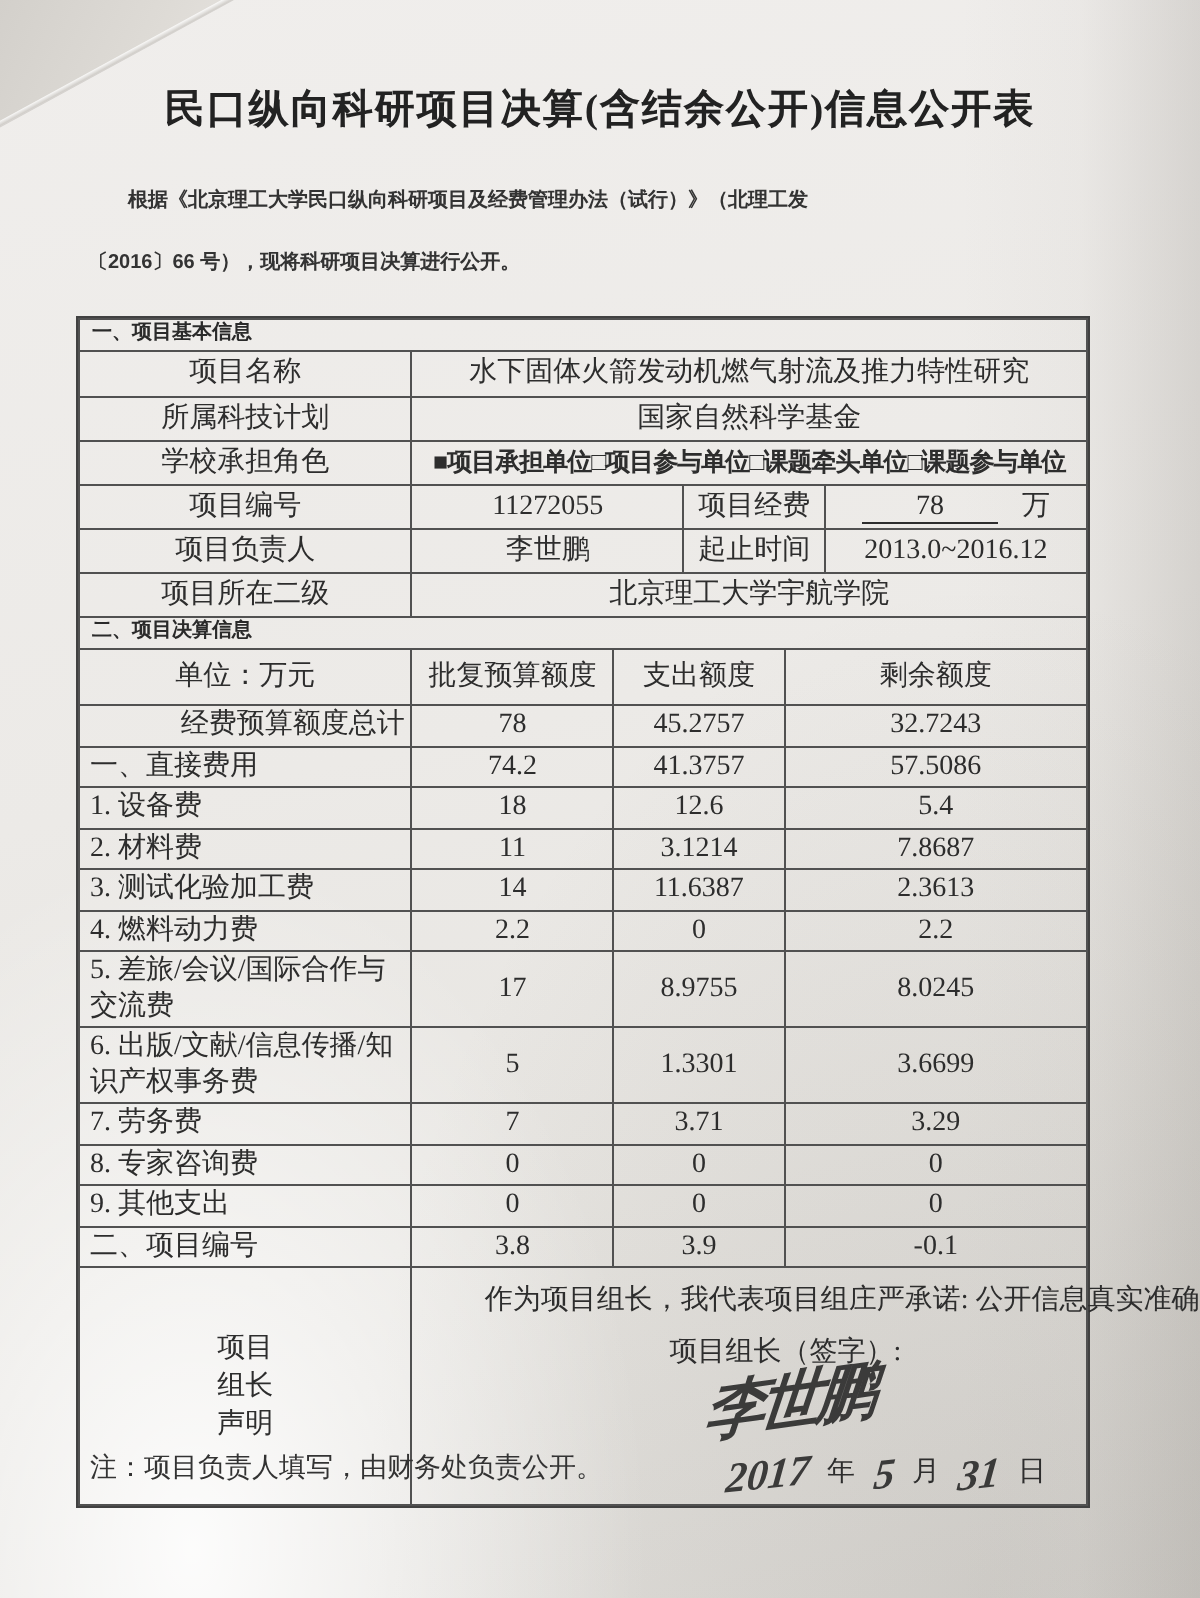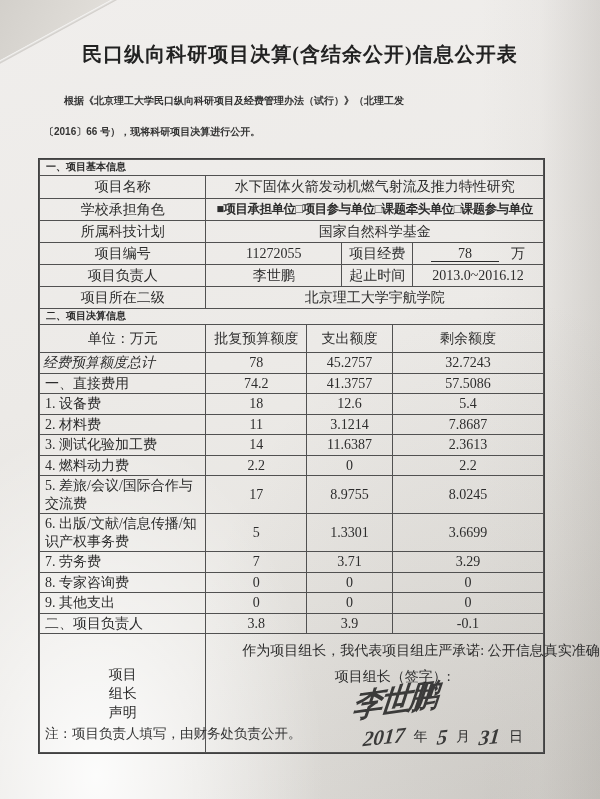--- a/index.html
+++ b/index.html
@@ -54,21 +54,21 @@
   }
   .t1 td { height:22px; }
   .t1 tr.rname td { height:23px;margin-left:24px; }
   .role-val { font-size:12.5px; letter-spacing:-0.5px; font-weight:600; }
   .uline { display:inline-block; min-width:68px; border-bottom:1px solid #2d2d2d; line-height:15px; }
   .unit { margin-left:12px; }
 
   .t2 tr.hdr td { height:28px; }
   .t2 tr.dr td { height:20px; }
   .t2 td.lab { text-align:left; padding-left:5px; }
-  .t2 td.lab-c { text-align:left;font-style:italic; }
+  .t2 td.lab-c { text-align:right; }
 
   tr.sigrow td { height:80px; }
   td.side { font-size:14px; }
   td.side div { line-height:19px; }
   td.sigcell { text-align:left; padding:8px 8px 2px 0; vertical-align:top; }
   .statement { padding-left:36px; font-size:14px; white-space:nowrap; }
   .signline { display:flex; align-items:center; margin-top:8px; padding-left:44px;flex-direction:column; }
   .sign-label { font-size:14px; white-space:nowrap; }
   .hw { color:#262626; font-weight:700; font-style:italic; opacity:0.88; }
   .hw-sign {
@@ -106,26 +106,26 @@
         </colgroup>
       <tbody>
           <tr class="sec">
         <td colspan="4">一、项目基本信息</td>
       </tr>
       <tr class="rname">
         <td>项目名称</td>
         <td colspan="3">水下固体火箭发动机燃气射流及推力特性研究</td>
       </tr>
       <tr>
+        <td>所属科技计划</td>
+        <td colspan="3">国家自然科学基金</td>
+      </tr>
+      <tr>
         <td>学校承担角色</td>
         <td colspan="3" class="role-val">■项目承担单位□项目参与单位□课题牵头单位□课题参与单位</td>
-      </tr>
-      <tr>
-        <td>所属科技计划</td>
-        <td colspan="3">国家自然科学基金</td>
       </tr>
       <tr>
         <td>项目编号</td>
         <td>11272055</td>
         <td>项目经费</td>
         <td>
           <span class="uline">78</span><span class="unit">万</span>
         </td>
       </tr>
       <tr>
@@ -218,21 +218,21 @@
         <td>0</td>
         <td>0</td>
       </tr>
       <tr class="dr">
         <td class="lab">9. 其他支出</td>
         <td>0</td>
         <td>0</td>
         <td>0</td>
       </tr>
       <tr class="dr">
-        <td class="lab">二、项目负责人</td>
+        <td class="lab">二、项目编号</td>
         <td>3.8</td>
         <td>3.9</td>
         <td>-0.1</td>
       </tr>
 
       <tr class="sigrow">
         <td class="side">
           <div>项目</div>
           <div>组长</div>
           <div>声明</div>

